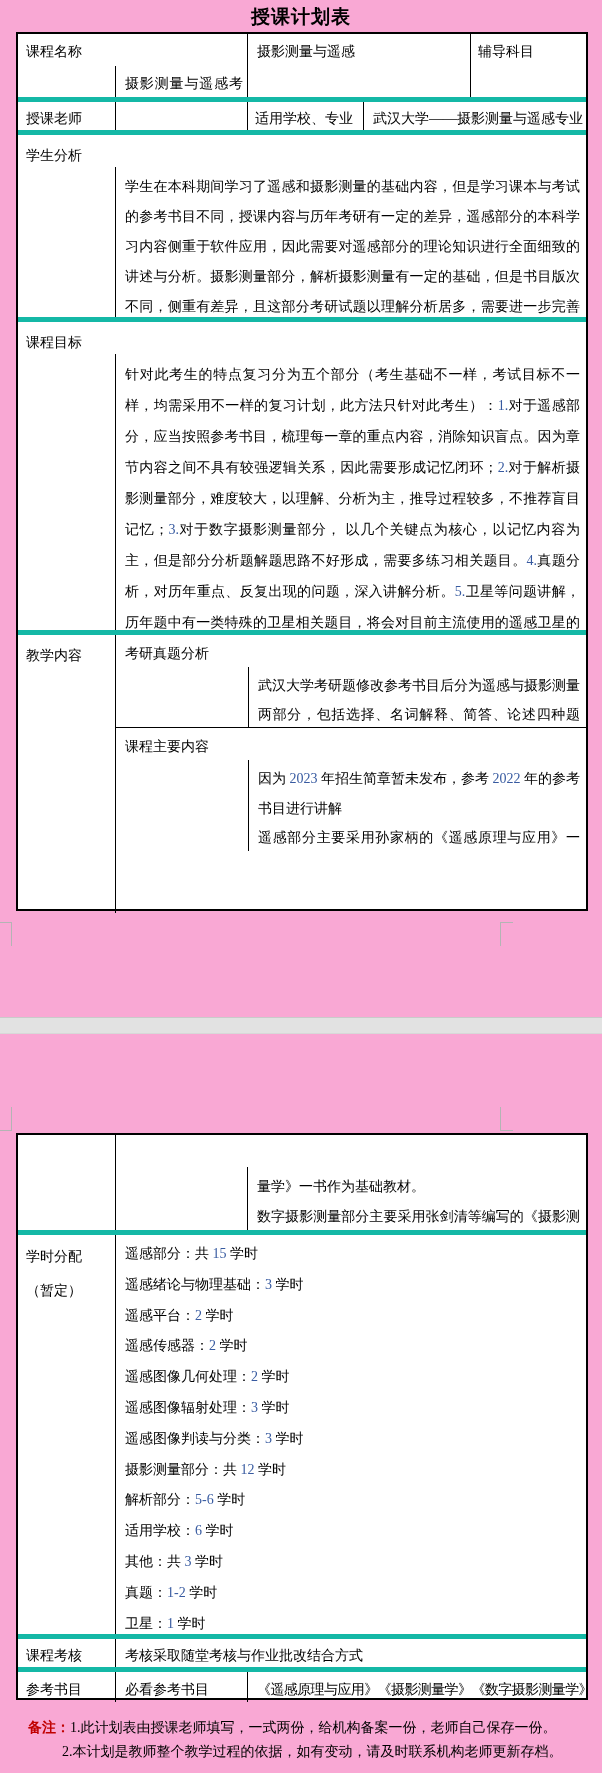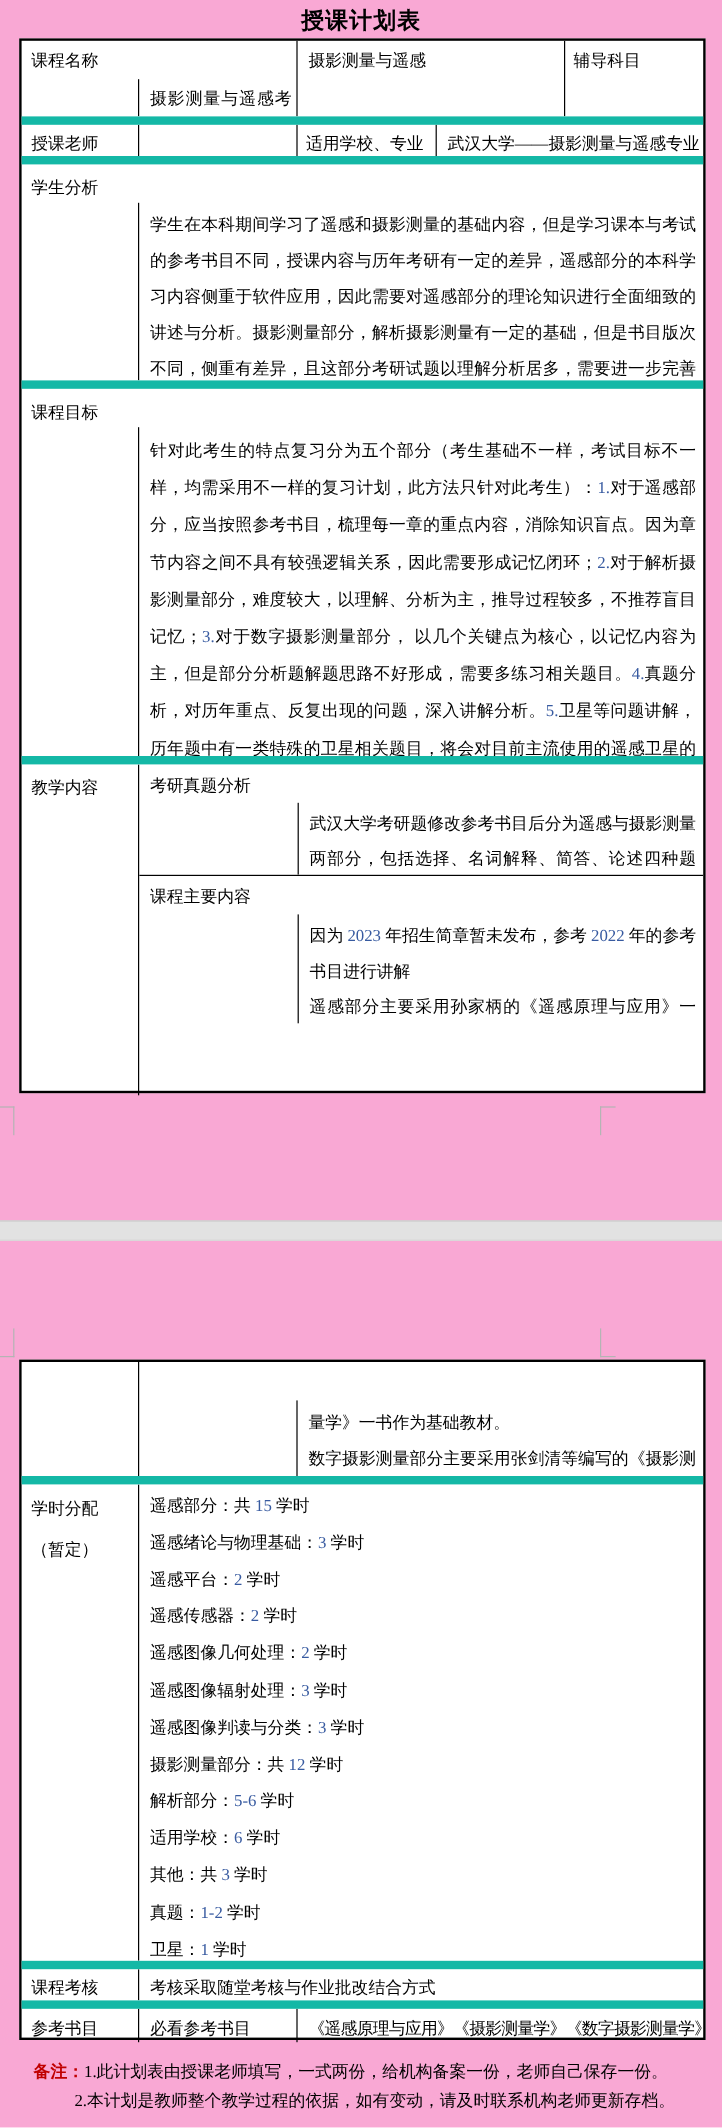--- a/index.html
+++ b/index.html
@@ -13,21 +13,21 @@
     position:absolute; top:4px; left:0; width:100%; text-align:center;
     font-size:19px; font-weight:bold; letter-spacing:1px;
   }
   .tbl {
     position:absolute; left:16px; width:572px; border:2px solid #000;
     display:flex; flex-direction:column; background:#fff;
   }
   .tbl-p1 { top:32px; height:879px; }
   .tbl-p2 { top:1133px; height:567px; }
   .tr { display:flex; flex-shrink:0; overflow:hidden; }
-  .tr + .tr { border-top:7px solid #14b8a6; }
+  .tr + .tr { border-top:5px solid #14b8a6; }
   .c { overflow:hidden; }
   .c + .c { border-left:1px solid #000; }
   .w1 { width:97px;  flex-shrink:0; padding:5px 4px 0 8px; line-height:31px; }
   .w2 { width:132px; flex-shrink:0; padding:5px 4px 0 9px; line-height:31px; }
   .w3 { width:116px; flex-shrink:0; padding:5px 2px 0 7px; line-height:31px; }
   .fill { flex:1; padding:5px 6px 0 9px; line-height:31px; }
   .tight { line-height:29px !important; padding-top:3px !important; }
   .oneline { line-height:29px !important; padding-top:2px !important; white-space:nowrap; }
   .just { text-align:justify; word-break:break-all;margin-top:32px; }
   .lh30 { line-height:30px !important; }

